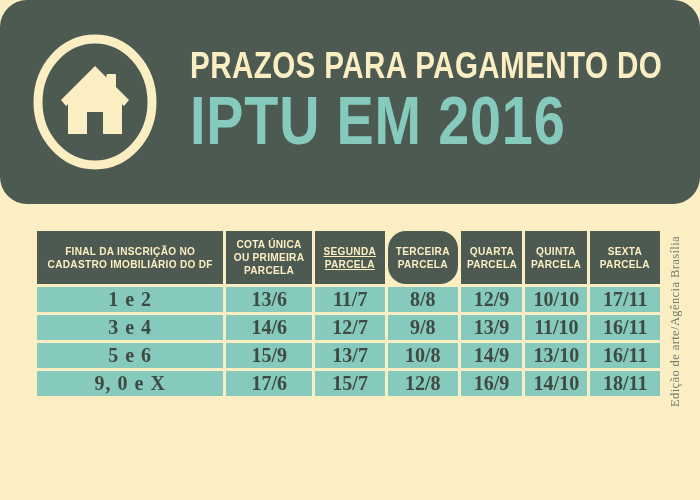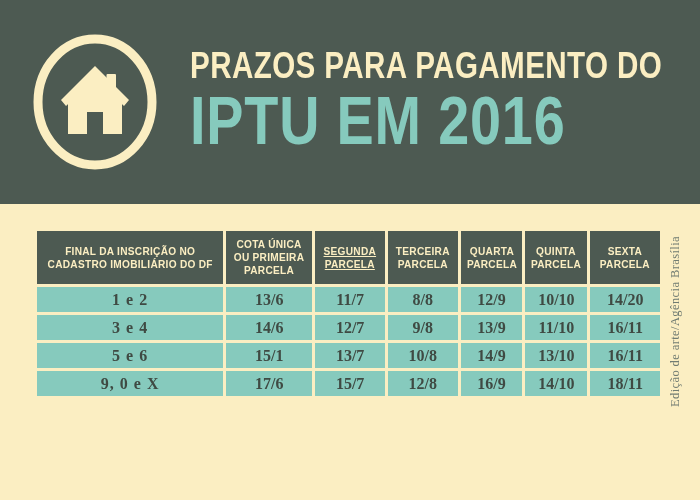--- a/index.html
+++ b/index.html
@@ -8,21 +8,21 @@
     background:#faeec0;
     font-family:"Liberation Sans",sans-serif;
     -webkit-font-smoothing:antialiased;
   }
   .poster{position:relative;width:700px;height:500px;background:#fbeec2;}
 
   
   .header{
     position:absolute;left:0;top:0;width:700px;height:204px;
     background:#4d5a52;
-    display:flex;align-items:center;
+    display:flex;align-items:center;border-radius:27px;
   }
   .logo-wrap{
     width:190px;height:204px;display:flex;align-items:center;justify-content:center;
     flex:0 0 190px;
   }
   .logo{
     position:relative;width:132px;height:144px;
   }
   .logo svg{display:block;}
   .title-wrap{
@@ -75,31 +75,31 @@
     vertical-align:middle;
     text-align:center;
     height:48px;
     box-sizing:border-box;
     transform-origin:center;
   }
   table.sched th .sq{display:block;transform:scaleX(0.92);}
   th.col-first{width:182px;font-size:12px;}
   th.c1{width:84px;}
   th.c2{width:68px;text-decoration:underline;}
-  th.c3{width:68px;}
+  th.c3{width:68px;border-radius:18px;}
   th.c4{width:50px;}
   th.c5{width:49px;}
   th.c6{width:68px;}
 
   table.sched td{
     background:#86cabd;
     color:#3f4a43;
     font-family:"Liberation Serif",serif;
     font-weight:bold;
-    font-size:16px;
+    font-size:20px;
     text-align:center;
     height:25px;
     padding:0;
     vertical-align:middle;
     box-sizing:border-box;
   }
   td.hatch{
     background-color:#86cabd;
     background-image:repeating-linear-gradient(
       -45deg,
@@ -180,34 +180,34 @@
         </tr>
       </thead>
       <tbody>
         <tr>
           <td class="label">1 e 2</td>
           <td class="hatch">13/6</td>
           <td class="hatch">11/7</td>
           <td class="hatch">8/8</td>
           <td>12/9</td>
           <td>10/10</td>
-          <td>14/20</td>
+          <td>17/11</td>
         </tr>
         <tr>
           <td class="label">3 e 4</td>
           <td class="hatch">14/6</td>
           <td class="hatch">12/7</td>
           <td class="hatch">9/8</td>
           <td>13/9</td>
           <td>11/10</td>
           <td>16/11</td>
         </tr>
         <tr>
           <td class="label">5 e 6</td>
-          <td class="hatch">15/1</td>
+          <td class="hatch">15/9</td>
           <td class="hatch">13/7</td>
           <td class="hatch">10/8</td>
           <td>14/9</td>
           <td>13/10</td>
           <td>16/11</td>
         </tr>
         <tr>
           <td class="label">9, 0 e X</td>
           <td class="hatch">17/6</td>
           <td class="hatch">15/7</td>

